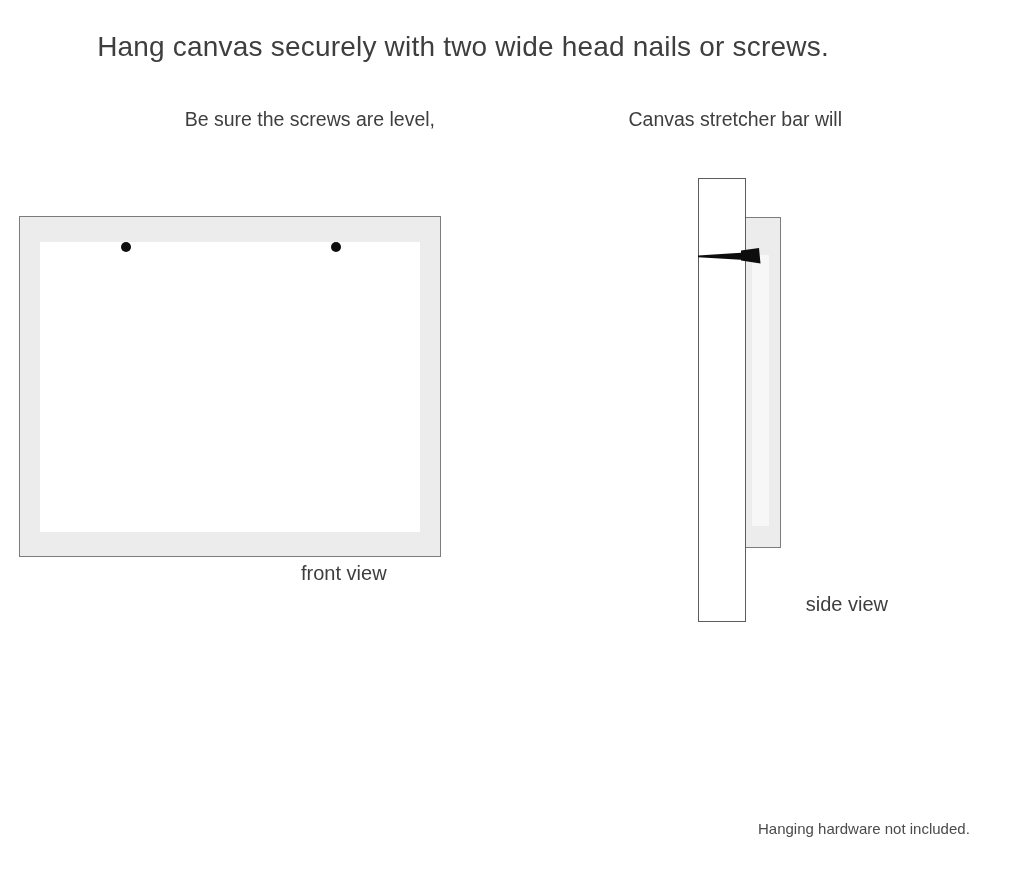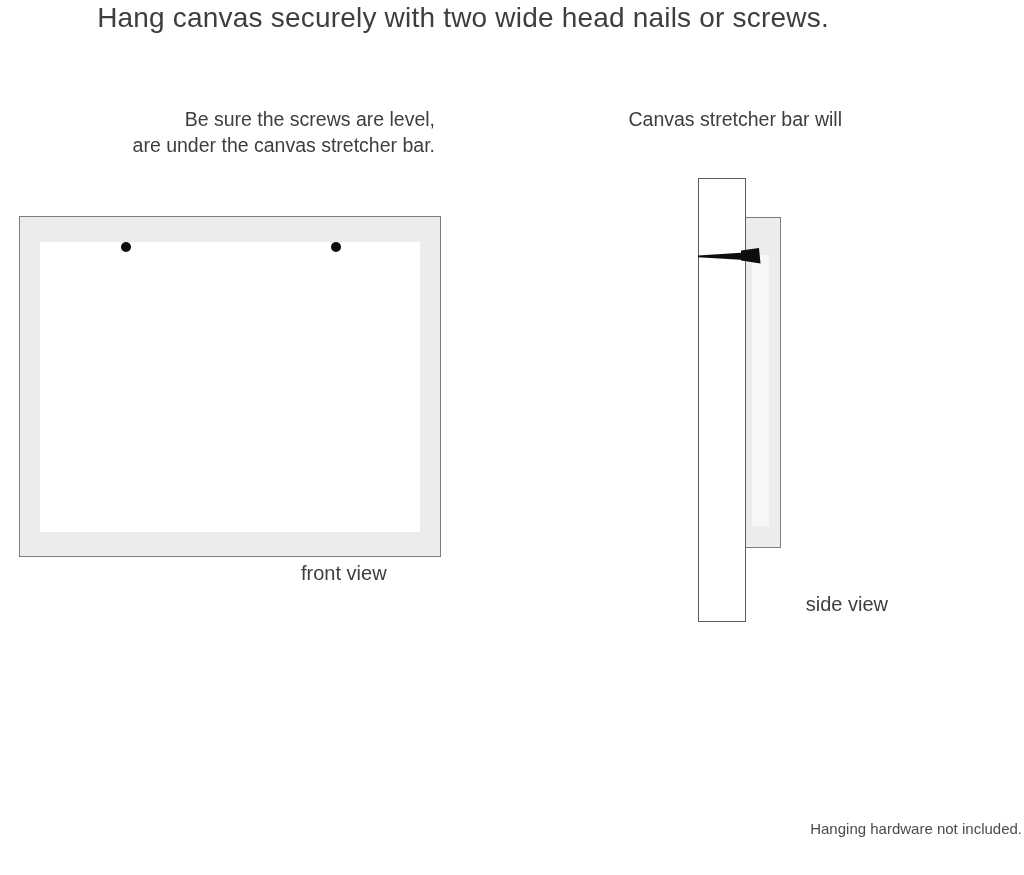--- a/index.html
+++ b/index.html
@@ -8,21 +8,21 @@
     background: #ffffff;
     position: relative;
     overflow: hidden;
     font-family: "Liberation Sans", sans-serif;
     color: var(--text, #3e3e3e);
   }
   .abs { position: absolute; }
 
   
   .page-title {
-    left: 0; top: 1px; width: 926px;
+    left: 0; top: 30px; width: 926px;
     text-align: center;
     font-size: 28px; line-height: 34px;
     letter-spacing: 0.2px;
     color: var(--text, #3e3e3e);
   }
   .instruction {
     text-align: right;
     font-size: 19.5px; line-height: 26px;
     color: var(--text, #3e3e3e);
   }
@@ -77,34 +77,33 @@
     width: 48px; height: 444px;
     background: #ffffff;
     border: 1px solid var(--wall-border, #5c5c5c);
     box-sizing: border-box;
   }
   .nail-svg { position: absolute; left: 2px; top: 74px; }
 
   
   .footnote {
     left: 758px; top: 819px; width: 264px;
-    text-align: right;
+    text-align: left;
     font-size: 15px; line-height: 19.5px;
     color: var(--footnote-text, #4b4b4b);
   }
   .footnote span { display: block; }
 </style>
 </head>
 <body>
 
 <div class="abs page-title">Hang canvas securely with two wide head nails or screws.</div>
 
 <div class="abs instruction instruction-left">
   <span>Be sure the screws are level,</span>
-  <span>are under the canvas stretcher bar.</span>
 </div>
 
 <div class="abs instruction instruction-right">
   <span>Canvas stretcher bar will</span>
 </div>
 
 <div class="abs front-figure">
   <div class="front-canvas-face"></div>
   <div class="screw-dot left"></div>
   <div class="screw-dot right"></div>

